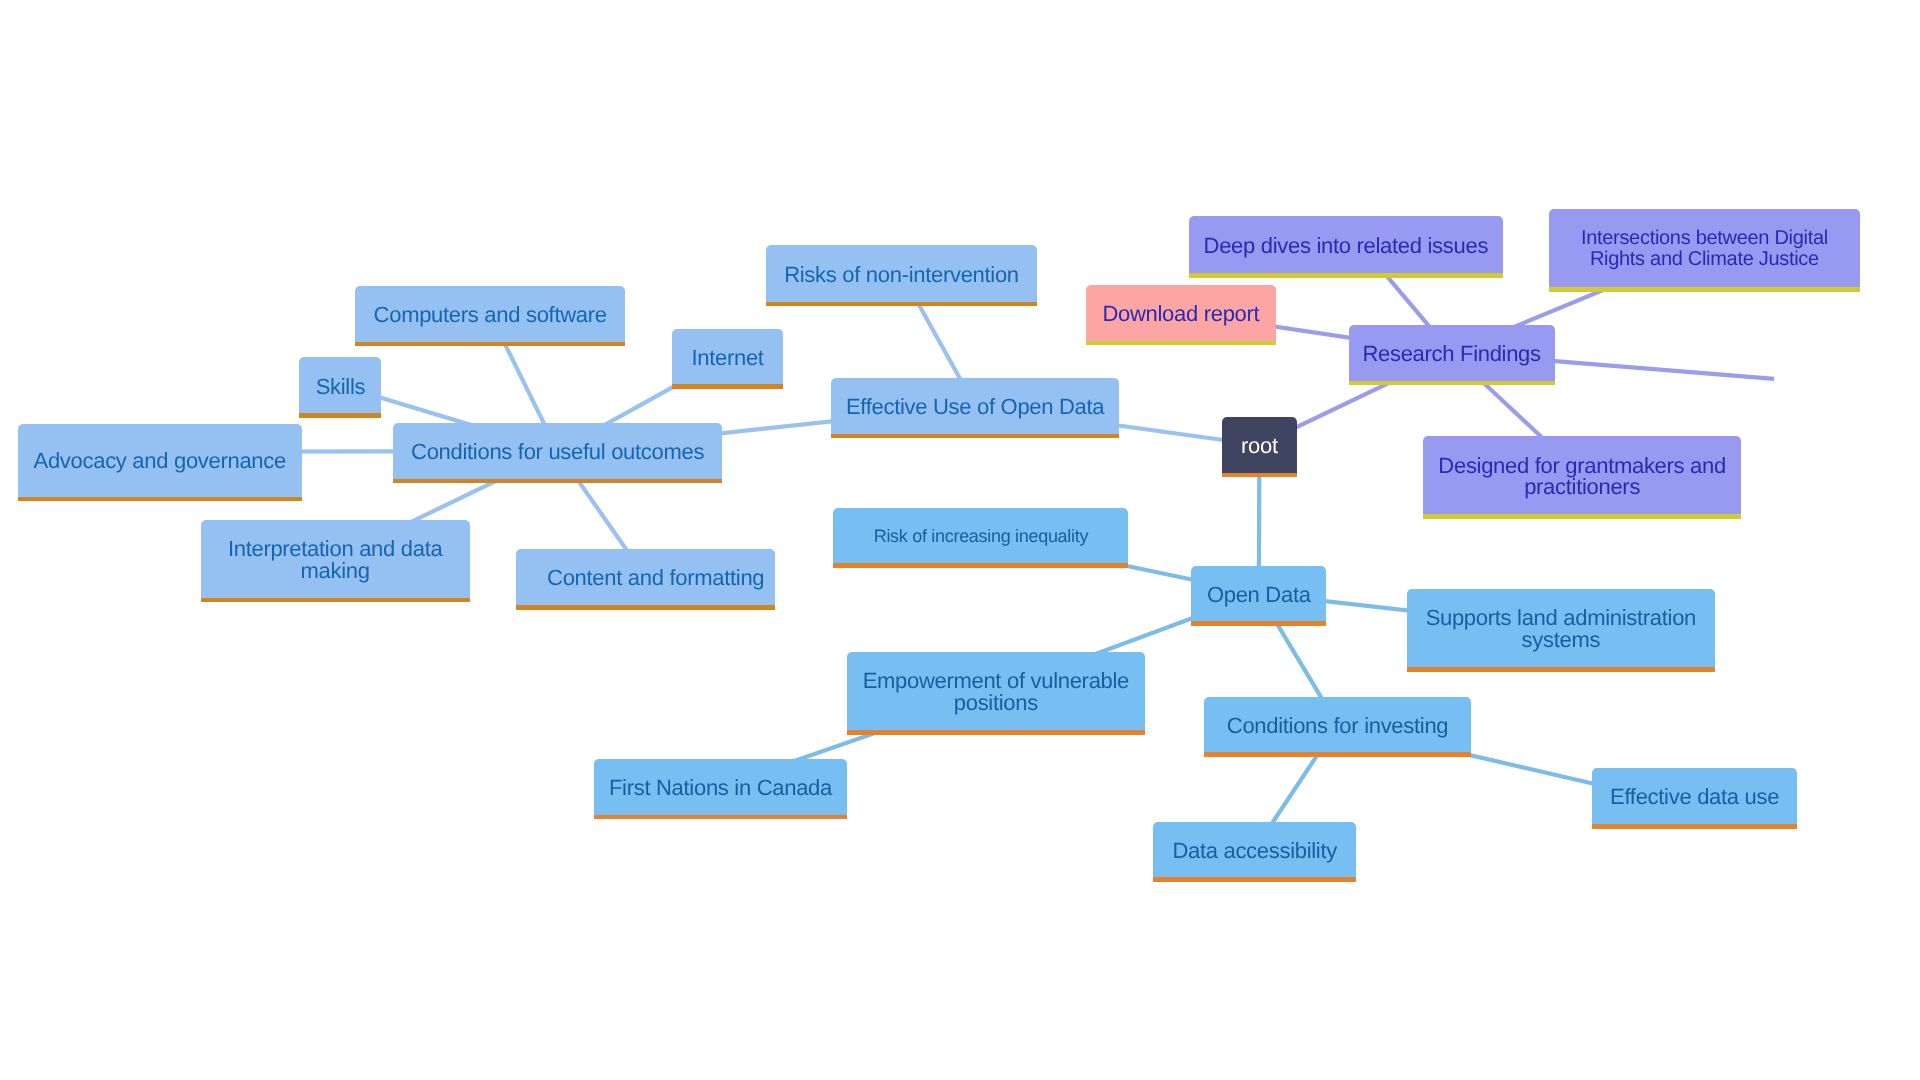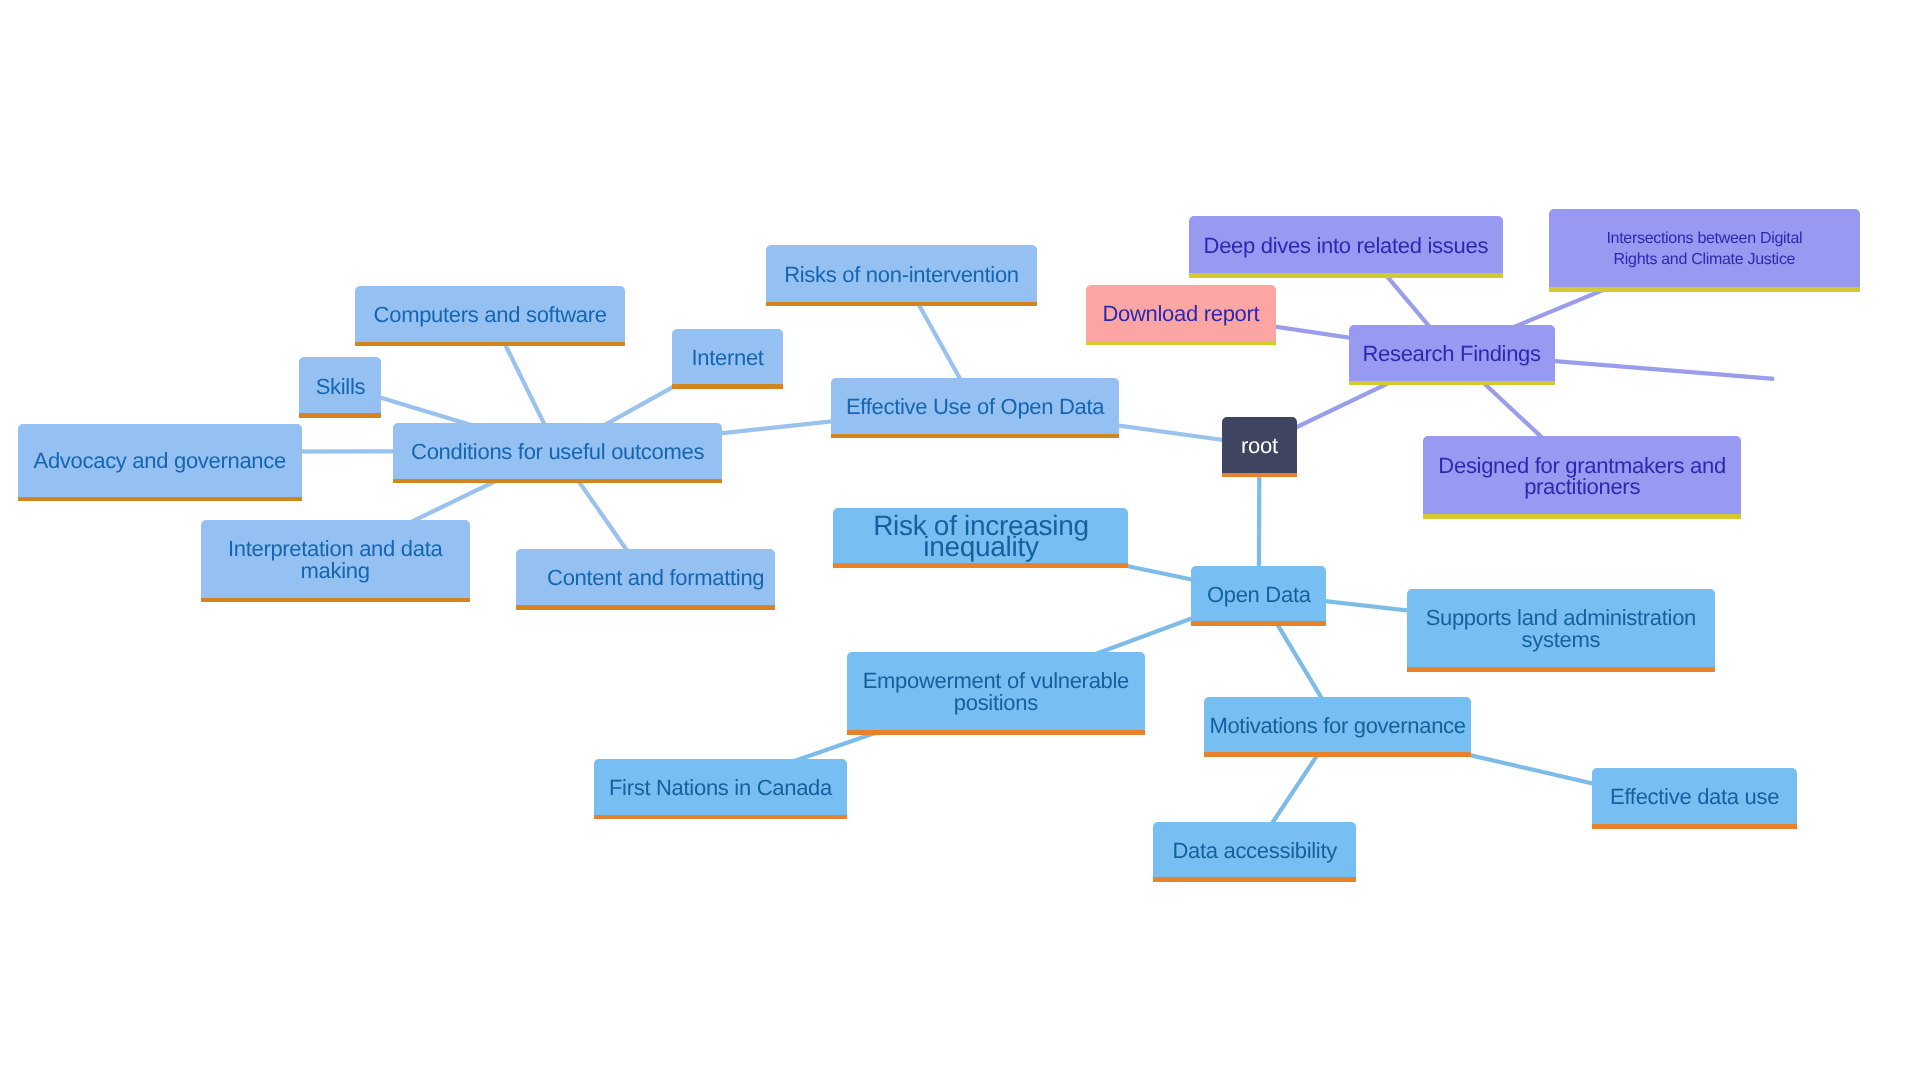--- a/index.html
+++ b/index.html
@@ -66,30 +66,30 @@
     <div class="mm-node" style="left: 766.2px; top: 245.3px; width: 270.6px; height: 56.4px; background: rgb(149, 193, 242); color: rgb(21, 101, 176); border-radius: 5px 5px 0px 0px; font-size: 22px; line-height: 21.5px;"><span class="mm-node-label">Risks of non-intervention</span><i class="mm-node-accent" style="background: rgb(212, 132, 31); height: 4.5px; bottom: -4.5px;"></i></div>
     <div class="mm-node" style="left: 392.8px; top: 423.3px; width: 329.6px; height: 55.7px; background: rgb(149, 193, 242); color: rgb(21, 101, 176); border-radius: 5px 5px 0px 0px; font-size: 22px; line-height: 21.5px;"><span class="mm-node-label">Conditions for useful outcomes</span><i class="mm-node-accent" style="background: rgb(212, 132, 31); height: 4.5px; bottom: -4.5px;"></i></div>
     <div class="mm-node" style="left: 355px; top: 286.2px; width: 270.3px; height: 55.8px; background: rgb(149, 193, 242); color: rgb(21, 101, 176); border-radius: 5px 5px 0px 0px; font-size: 22px; line-height: 21.5px;"><span class="mm-node-label">Computers and software</span><i class="mm-node-accent" style="background: rgb(212, 132, 31); height: 4.5px; bottom: -4.5px;"></i></div>
     <div class="mm-node" style="left: 671.8px; top: 328.8px; width: 111.5px; height: 55.5px; background: rgb(149, 193, 242); color: rgb(21, 101, 176); border-radius: 5px 5px 0px 0px; font-size: 22px; line-height: 21.5px;"><span class="mm-node-label">Internet</span><i class="mm-node-accent" style="background: rgb(212, 132, 31); height: 4.5px; bottom: -4.5px;"></i></div>
     <div class="mm-node" style="left: 299.4px; top: 357.4px; width: 82.1px; height: 56.1px; background: rgb(149, 193, 242); color: rgb(21, 101, 176); border-radius: 5px 5px 0px 0px; font-size: 22px; line-height: 21.5px;"><span class="mm-node-label">Skills</span><i class="mm-node-accent" style="background: rgb(212, 132, 31); height: 4.5px; bottom: -4.5px;"></i></div>
     <div class="mm-node" style="left: 17.5px; top: 423.5px; width: 284.5px; height: 73px; background: rgb(149, 193, 242); color: rgb(21, 101, 176); border-radius: 5px 5px 0px 0px; font-size: 22px; line-height: 21.5px;"><span class="mm-node-label">Advocacy and governance</span><i class="mm-node-accent" style="background: rgb(212, 132, 31); height: 4.5px; bottom: -4.5px;"></i></div>
     <div class="mm-node" style="left: 200.6px; top: 519.5px; width: 269.1px; height: 78.2px; background: rgb(149, 193, 242); color: rgb(21, 101, 176); border-radius: 5px 5px 0px 0px; font-size: 22px; line-height: 21.5px;"><span class="mm-node-label">Interpretation and data
 making</span><i class="mm-node-accent" style="background: rgb(212, 132, 31); height: 4.5px; bottom: -4.5px;"></i></div>
     <div class="mm-node" style="left: 516.4px; top: 549.1px; width: 258.6px; height: 56.2px; background: rgb(149, 193, 242); color: rgb(21, 101, 176); border-radius: 5px 5px 0px 0px; font-size: 22px; line-height: 21.5px; padding-left: 20px;"><span class="mm-node-label">Content and formatting</span><i class="mm-node-accent" style="background: rgb(212, 132, 31); height: 4.5px; bottom: -4.5px;"></i></div>
     <div class="mm-node" style="left: 1191.3px; top: 565.8px; width: 135px; height: 55.5px; background: rgb(119, 191, 242); color: rgb(21, 97, 158); border-radius: 5px 5px 0px 0px; font-size: 22px; line-height: 21.5px;"><span class="mm-node-label">Open Data</span><i class="mm-node-accent" style="background: rgb(231, 129, 42); height: 4.5px; bottom: -4.5px;"></i></div>
-    <div class="mm-node" style="left: 833.4px; top: 507.7px; width: 295.1px; height: 55.5px; background: rgb(119, 191, 242); color: rgb(21, 97, 158); border-radius: 5px 5px 0px 0px; font-size: 28px; line-height: 21.5px;"><span class="mm-node-label">Risk of increasing inequality</span><i class="mm-node-accent" style="background: rgb(231, 129, 42); height: 4.5px; bottom: -4.5px;"></i></div>
+    <div class="mm-node" style="left: 833.4px; top: 507.7px; width: 295.1px; height: 55.5px; background: rgb(119, 191, 242); color: rgb(21, 97, 158); border-radius: 5px 5px 0px 0px; font-size: 18px; line-height: 21.5px;"><span class="mm-node-label">Risk of increasing inequality</span><i class="mm-node-accent" style="background: rgb(231, 129, 42); height: 4.5px; bottom: -4.5px;"></i></div>
     <div class="mm-node" style="left: 1406.8px; top: 588.5px; width: 308.1px; height: 78.8px; background: rgb(119, 191, 242); color: rgb(21, 97, 158); border-radius: 5px 5px 0px 0px; font-size: 22px; line-height: 21.5px;"><span class="mm-node-label">Supports land administration
 systems</span><i class="mm-node-accent" style="background: rgb(231, 129, 42); height: 4.5px; bottom: -4.5px;"></i></div>
     <div class="mm-node" style="left: 846.8px; top: 651.5px; width: 298.1px; height: 78.8px; background: rgb(119, 191, 242); color: rgb(21, 97, 158); border-radius: 5px 5px 0px 0px; font-size: 22px; line-height: 21.5px;"><span class="mm-node-label">Empowerment of vulnerable
 positions</span><i class="mm-node-accent" style="background: rgb(231, 129, 42); height: 4.5px; bottom: -4.5px;"></i></div>
     <div class="mm-node" style="left: 594.3px; top: 758.8px; width: 252.3px; height: 55.8px; background: rgb(119, 191, 242); color: rgb(21, 97, 158); border-radius: 5px 5px 0px 0px; font-size: 22px; line-height: 21.5px;"><span class="mm-node-label">First Nations in Canada</span><i class="mm-node-accent" style="background: rgb(231, 129, 42); height: 4.5px; bottom: -4.5px;"></i></div>
-    <div class="mm-node" style="left: 1203.8px; top: 696.6px; width: 267.5px; height: 55.9px; background: rgb(119, 191, 242); color: rgb(21, 97, 158); border-radius: 5px 5px 0px 0px; font-size: 22px; line-height: 21.5px;"><span class="mm-node-label">Motivations for governance</span><i class="mm-node-accent" style="background: rgb(231, 129, 42); height: 4.5px; bottom: -4.5px;"></i></div>
+    <div class="mm-node" style="left: 1203.8px; top: 696.6px; width: 267.5px; height: 55.9px; background: rgb(119, 191, 242); color: rgb(21, 97, 158); border-radius: 5px 5px 0px 0px; font-size: 22px; line-height: 21.5px;"><span class="mm-node-label">Conditions for investing</span><i class="mm-node-accent" style="background: rgb(231, 129, 42); height: 4.5px; bottom: -4.5px;"></i></div>
     <div class="mm-node" style="left: 1153.1px; top: 821.5px; width: 203.2px; height: 55.8px; background: rgb(119, 191, 242); color: rgb(21, 97, 158); border-radius: 5px 5px 0px 0px; font-size: 22px; line-height: 21.5px;"><span class="mm-node-label">Data accessibility</span><i class="mm-node-accent" style="background: rgb(231, 129, 42); height: 4.5px; bottom: -4.5px;"></i></div>
     <div class="mm-node" style="left: 1543.8px; top: 767.8px; width: 205.6px; height: 56.3px; background: rgb(119, 191, 242); color: rgb(21, 97, 158); border-radius: 5px 5px 0px 0px; font-size: 22px; line-height: 21.5px; margin-left: 48px;"><span class="mm-node-label">Effective data use</span><i class="mm-node-accent" style="background: rgb(231, 129, 42); height: 4.5px; bottom: -4.5px;"></i></div>
     <div class="mm-node" style="left: 1348.6px; top: 325px; width: 206px; height: 55.6px; background: rgb(151, 154, 240); color: rgb(42, 42, 176); border-radius: 5px 5px 0px 0px; font-size: 22px; line-height: 21.5px;"><span class="mm-node-label">Research Findings</span><i class="mm-node-accent" style="background: rgb(211, 202, 50); height: 4.5px; bottom: -4.5px;"></i></div>
     <div class="mm-node" style="left: 1188.8px; top: 199px; width: 314.1px; height: 57px; background: rgb(151, 154, 240); color: rgb(42, 42, 176); border-radius: 5px 5px 0px 0px; font-size: 22px; line-height: 21.5px; margin-top: 17px;"><span class="mm-node-label">Deep dives into related issues</span><i class="mm-node-accent" style="background: rgb(211, 202, 50); height: 4.5px; bottom: -4.5px;"></i></div>
-    <div class="mm-node" style="left: 1548.8px; top: 208.8px; width: 311.2px; height: 78.7px; background: rgb(151, 154, 240); color: rgb(42, 42, 176); border-radius: 5px 5px 0px 0px; font-size: 16px; line-height: 21.5px;"><span class="mm-node-label">Intersections between Digital
+    <div class="mm-node" style="left: 1548.8px; top: 208.8px; width: 311.2px; height: 78.7px; background: rgb(151, 154, 240); color: rgb(42, 42, 176); border-radius: 5px 5px 0px 0px; font-size: 20px; line-height: 21.5px;"><span class="mm-node-label">Intersections between Digital
 Rights and Climate Justice</span><i class="mm-node-accent" style="background: rgb(211, 202, 50); height: 4.5px; bottom: -4.5px;"></i></div>
     <div class="mm-node" style="left: 1085.6px; top: 284.8px; width: 190.7px; height: 55.8px; background: #fca5a5; color: rgb(42, 42, 176); border-radius: 5px 5px 0px 0px; font-size: 22px; line-height: 21.5px;"><span class="mm-node-label">Download report</span><i class="mm-node-accent" style="background: rgb(211, 202, 50); height: 4.5px; bottom: -4.5px;"></i></div>
     <div class="mm-node" style="left: 1423.4px; top: 436.2px; width: 317.5px; height: 78.2px; background: rgb(151, 154, 240); color: rgb(42, 42, 176); border-radius: 5px 5px 0px 0px; font-size: 22px; line-height: 21.5px;"><span class="mm-node-label">Designed for grantmakers and
 practitioners</span><i class="mm-node-accent" style="background: rgb(211, 202, 50); height: 4.5px; bottom: -4.5px;"></i></div>
   </div>
 </div>
 
 </body></html>

